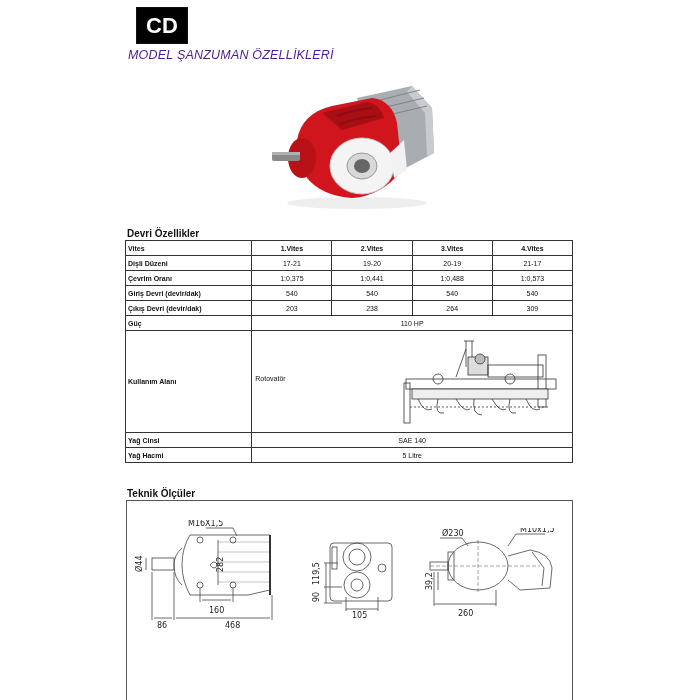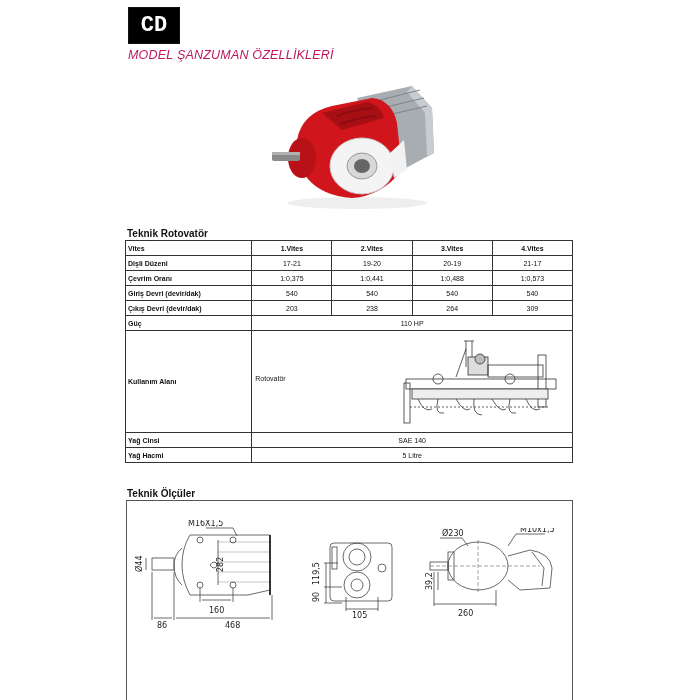--- a/index.html
+++ b/index.html
@@ -1,22 +1,22 @@
 <!DOCTYPE html>
 <html><head>
 <meta charset="utf-8">
 <style>
   * { box-sizing: border-box; margin: 0; padding: 0; }
   html, body { width: 700px; height: 700px; background: #ffffff; overflow: hidden; }
   body { position: relative; font-family: "Liberation Sans", sans-serif; color: #111; }
 
-  .header-badge { position: absolute; left: 128px; top: 7px; height: 37px; display: flex; border: 1.5px solid #111; font-family: Liberation Mono, monospace; }
+  .header-badge { position: absolute; left: 136px; top: 7px; height: 37px; display: flex; border: 1.5px solid #111; }
   .badge-code { width: 50px; background: #000; color: #fff; font-size: 22px; font-weight: bold; display: flex; align-items: center; justify-content: center; }
   .badge-num { width: 58px; background: #fff; color: #000; font-size: 22px; font-weight: bold; display: flex; align-items: center; justify-content: center; }
-  .subtitle { position: absolute; left: 128px; top: 48px; font-size: 12.5px; font-style: italic; letter-spacing: 0.2px; color: #be185d; }
+  .subtitle { position: absolute; left: 128px; top: 48px; font-size: 12.5px; font-style: italic; letter-spacing: 0.2px; color: #4c1d95; }
 
   .product-img { position: absolute; left: 262px; top: 78px; width: 190px; height: 135px; }
 
   .section-title { position: absolute; font-size: 10px; font-weight: bold; color: #111; }
 
   table.spec { position: absolute; left: 125px; top: 240px; width: 448px; border-collapse: collapse; font-size: 7px; }
   table.spec td { border: 1px solid #333; height: 15px; padding: 0 2px; }
   table.spec td.lbl { width: 126px; font-weight: bold; text-align: left; }
   table.spec td.val { text-align: center; width: 80px; }
   table.spec tr.hdr td.val { font-weight: bold; }
@@ -59,21 +59,21 @@
 
   <ellipse cx="100" cy="88" rx="32" ry="28" fill="#f4f4f4" stroke="#ccc"></ellipse>
   <ellipse cx="100" cy="88" rx="15" ry="13" fill="#d8d8d8" stroke="#999"></ellipse>
   <ellipse cx="100" cy="88" rx="8" ry="7" fill="#666"></ellipse>
   <polygon points="128,75 142,62 145,92 132,100" fill="#f2f2f2"></polygon>
 
   <rect x="10" y="74" width="28" height="9" rx="2" fill="#8a8a8a"></rect>
   <rect x="10" y="74" width="28" height="3" fill="#b0b0b0"></rect>
 </svg>
 
-<div class="section-title" style="left:127px; top:228px;">Teknik Rotovatör</div>
+<div class="section-title" style="left:127px; top:228px;">Devri Özellikler</div>
 
 <table class="spec">
   <tbody>
       <tr class="hdr">
     <td class="lbl">Vites</td>
     <td class="val">1.Vites</td>
     <td class="val">2.Vites</td>
     <td class="val">3.Vites</td>
     <td class="val">4.Vites</td>
   </tr>

